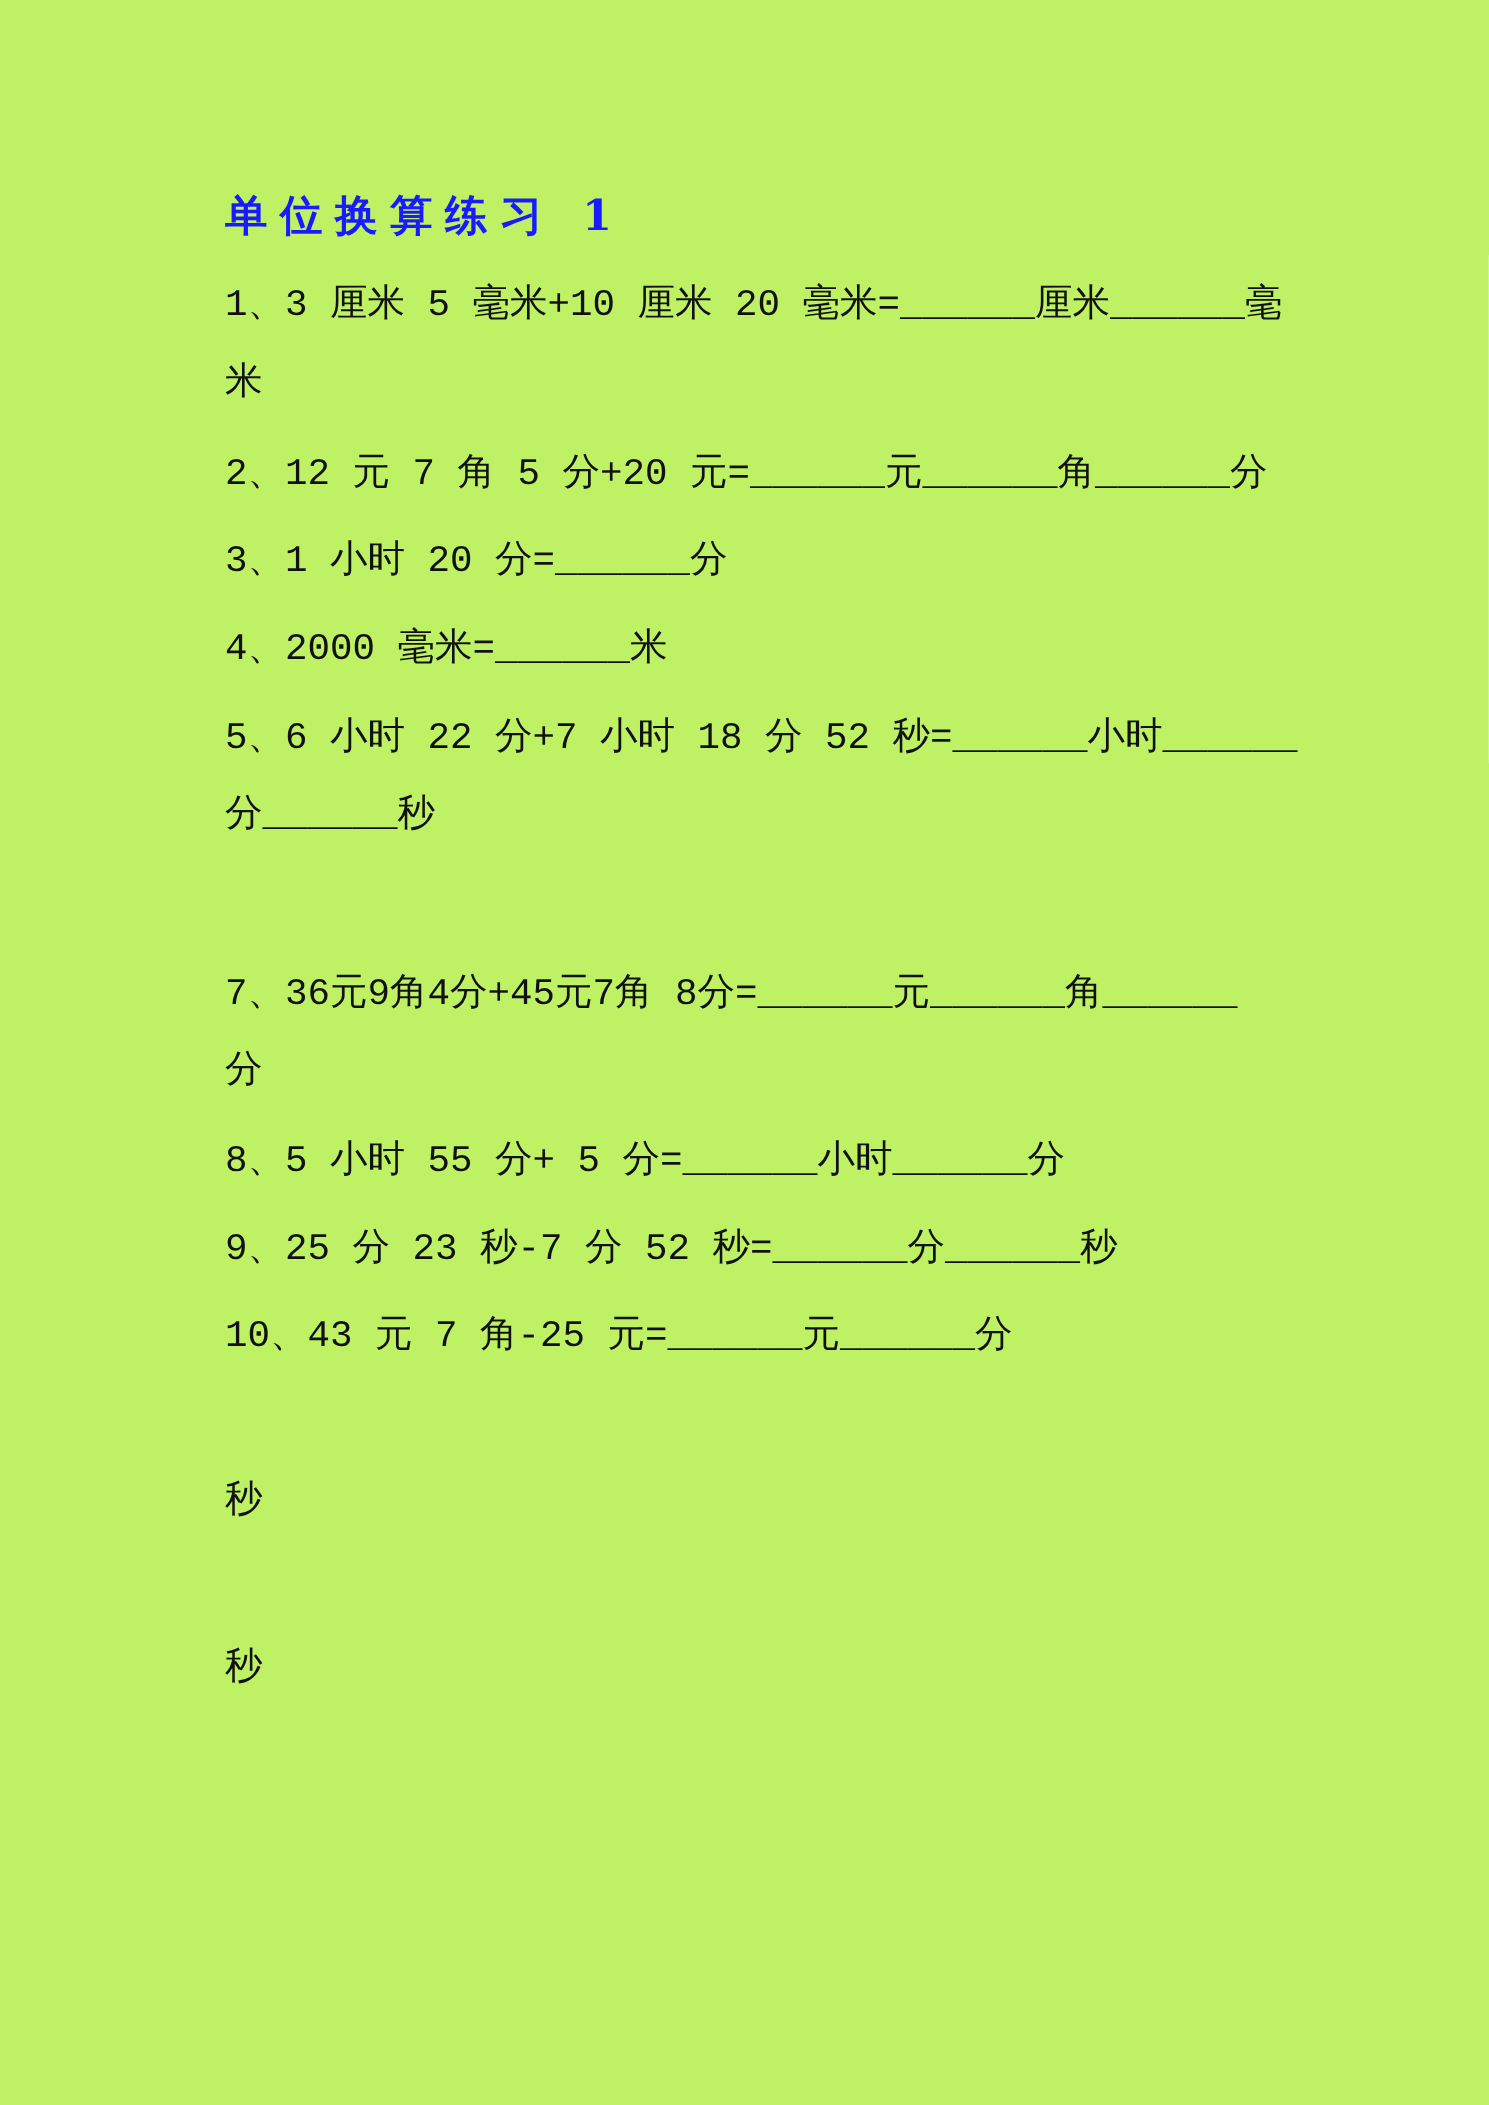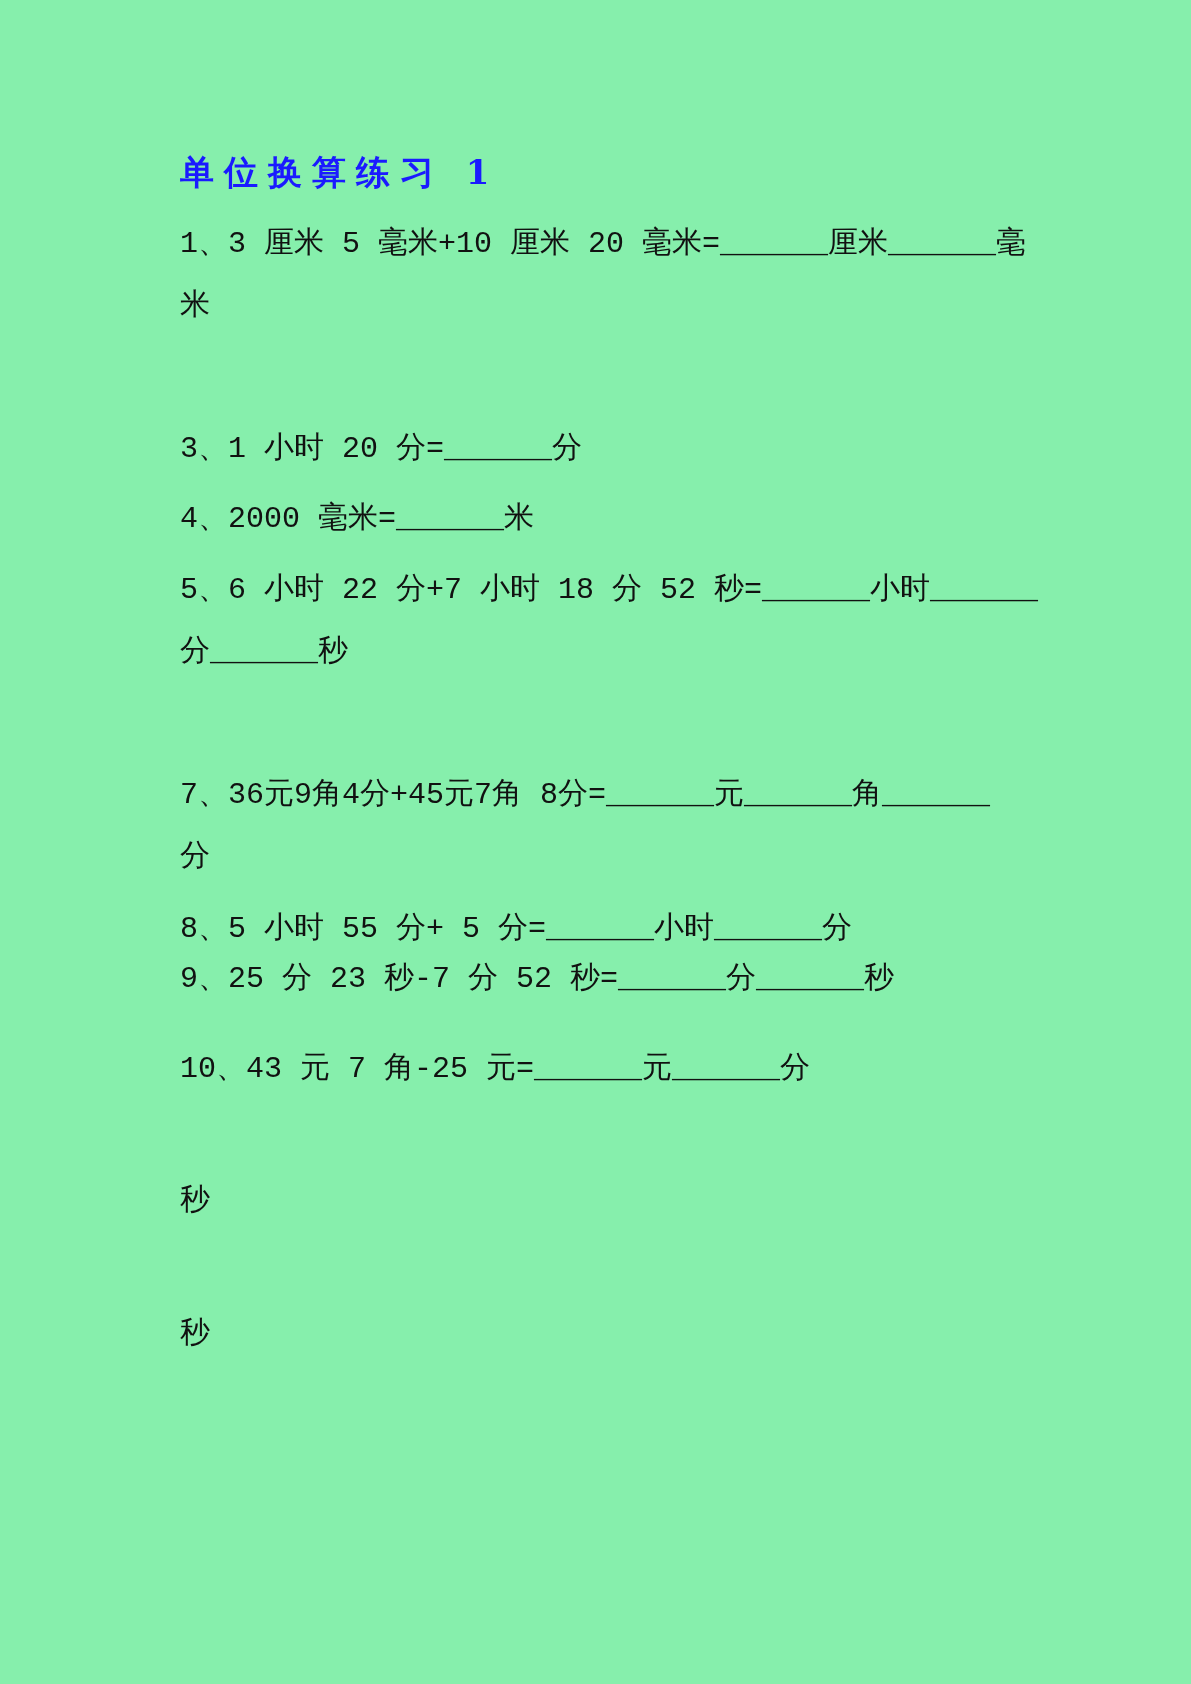--- a/index.html
+++ b/index.html
@@ -1,40 +1,41 @@
 <!DOCTYPE html>
 <html><head>
 <meta charset="utf-8">
 <style>
   html, body { margin: 0; padding: 0; background: #ffffff; }
   body { width: 1191px; height: 1684px; position: relative; overflow: hidden; }
-  .page { position: absolute; left: 0; top: 0; width: 1191px; height: 1684px; background: #86efac; }
+  .page { position: absolute; left: 0; top: 0; width: 1191px; height: 1684px; background: #bef264; }
   .title {
     position: absolute; left: 180px; top: 150px;
     font-family: "DejaVu Serif", serif; font-size: 34px; font-weight: bold;
     color: #1a1aff; letter-spacing: 10px; white-space: nowrap;
   }
   .line {
     position: absolute; left: 180px;
     font-family: Liberation Mono, monospace; font-size: 30px; color: #111;
     white-space: nowrap; letter-spacing: 0px;
   }
 </style>
 </head>
 <body>
 
 <div class="page">
   <div class="title">单位换算练习 1</div>
 
   <div class="line" style="top:222px">1、3 厘米 5 毫米+10 厘米 20 毫米=______厘米______毫</div>
   <div class="line" style="top:284px">米</div>
+  <div class="line" style="top:357px">2、12 元 7 角 5 分+20 元=______元______角______分</div>
   <div class="line" style="top:427px">3、1 小时 20 分=______分</div>
   <div class="line" style="top:497px">4、2000 毫米=______米</div>
   <div class="line" style="top:568px">5、6 小时 22 分+7 小时  18 分 52 秒=______小时______</div>
   <div class="line" style="top:630px">分______秒</div>
   <div class="line" style="top:773px">7、36元9角4分+45元7角  8分=______元______角______</div>
   <div class="line" style="top:835px">分</div>
   <div class="line" style="top:907px">8、5 小时 55 分+ 5 分=______小时______分</div>
-  <div class="line" style="top:957px">9、25 分 23 秒-7 分 52 秒=______分______秒</div>
+  <div class="line" style="top:977px">9、25 分 23 秒-7 分 52 秒=______分______秒</div>
   <div class="line" style="top:1047px">10、43 元 7 角-25 元=______元______分</div>
   <div class="line" style="top:1179px">秒</div>
   <div class="line" style="top:1312px">秒</div>
 </div>
 
 </body></html>

